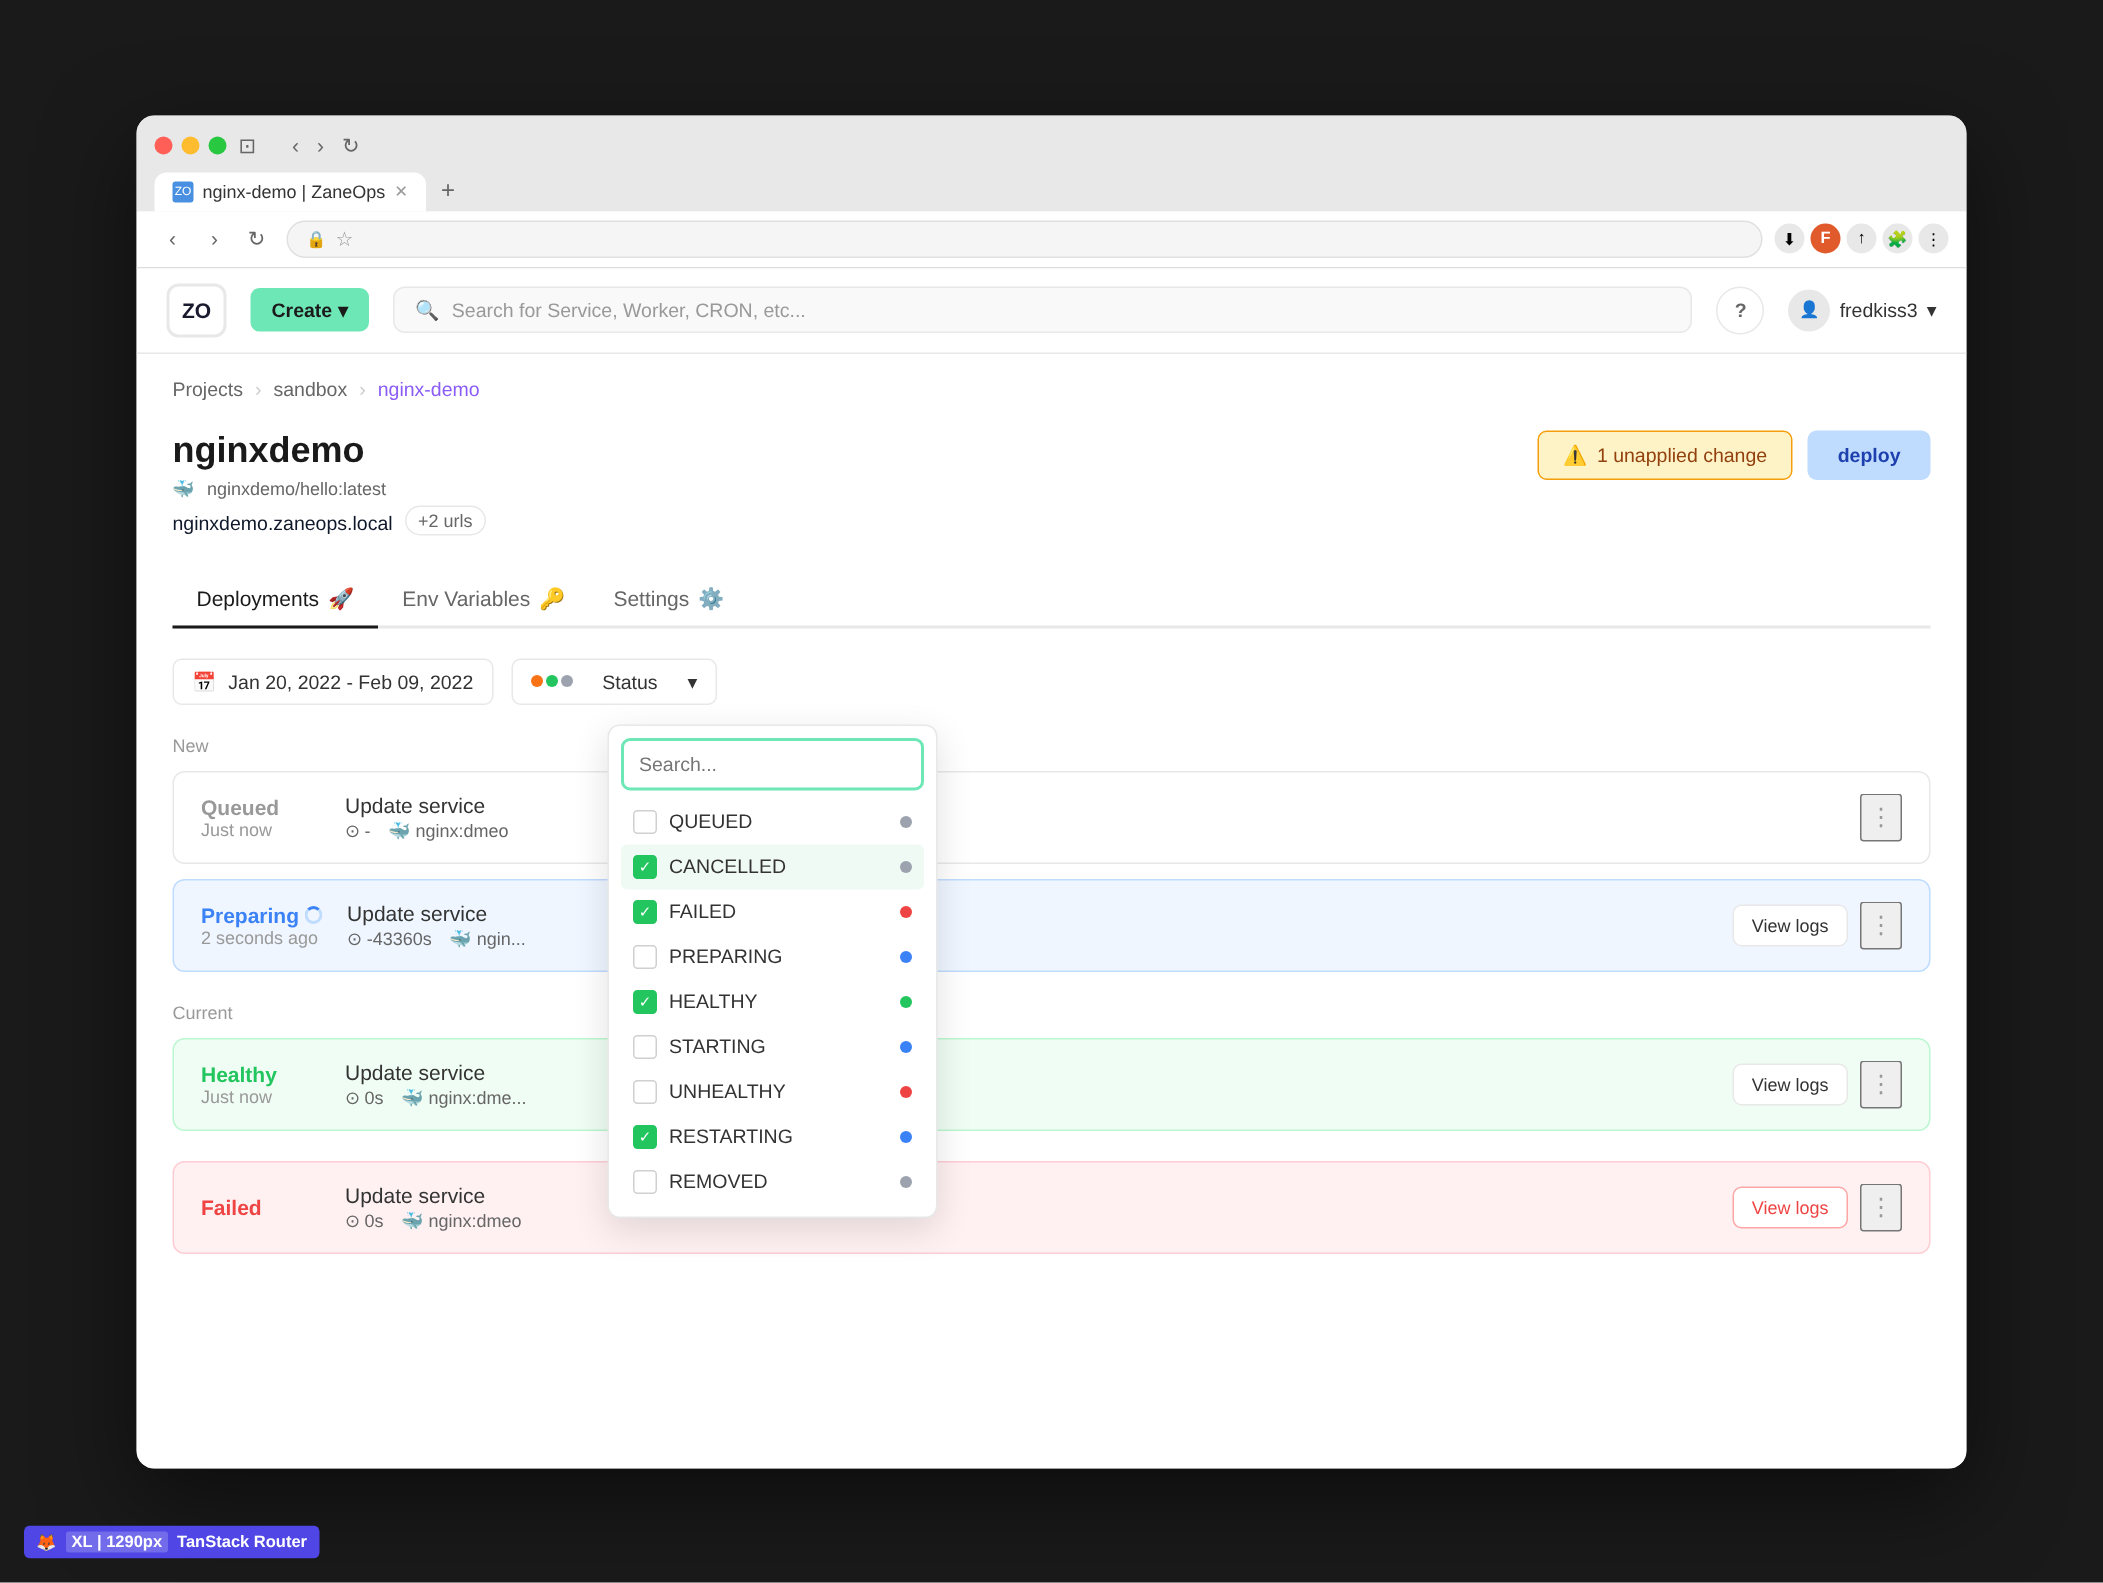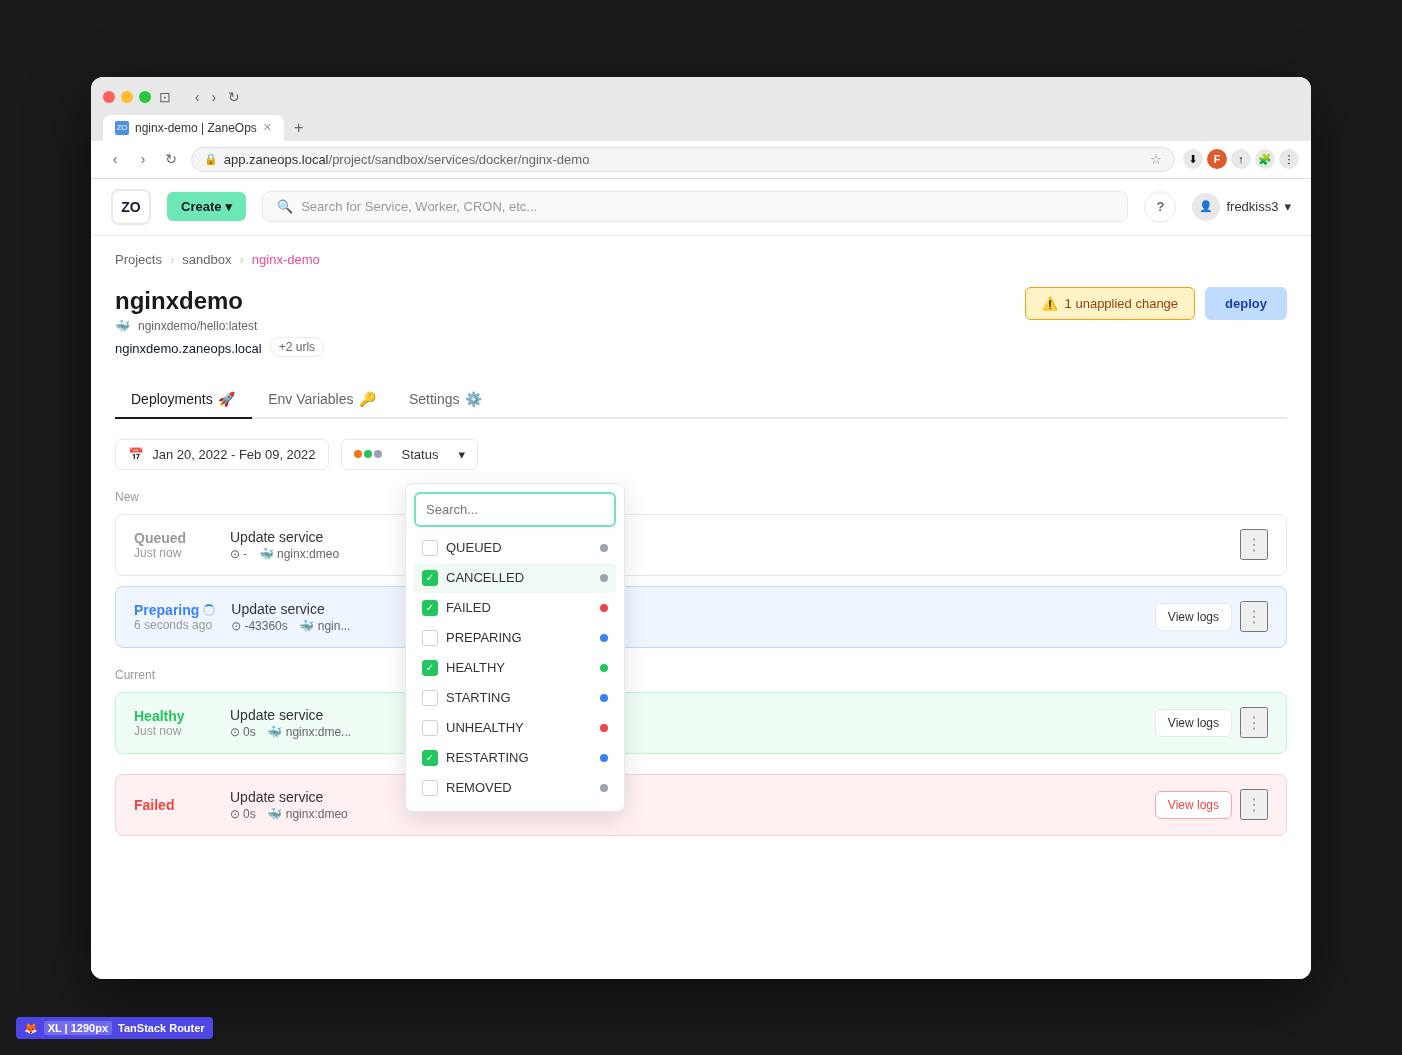--- a/index.html
+++ b/index.html
@@ -172,21 +172,21 @@
     .breadcrumb {
       display: flex;
       align-items: center;
       gap: 8px;
       font-size: 13px;
       color: #666;
       margin-bottom: 20px;
     }
     .breadcrumb-sep { color: #ccc; }
     .breadcrumb-link { color: #666; text-decoration: none; }
-    .breadcrumb-current { color: #ec4899; font-weight: 500; }
+    .breadcrumb-current { color: #8b5cf6; font-weight: 500; }
 
     
     .service-header {
       display: flex;
       align-items: flex-start;
       justify-content: space-between;
       margin-bottom: 24px;
     }
     .service-title h1 { font-size: 24px; font-weight: 700; color: #1a1a1a; margin-bottom: 4px; }
     .service-meta { display: flex; align-items: center; gap: 8px; font-size: 12px; color: #666; }
@@ -442,23 +442,20 @@
   </div>
 
   <div class="address-bar-row">
     <div class="address-nav">
       <button class="addr-btn">‹</button>
       <button class="addr-btn">›</button>
       <button class="addr-btn">↻</button>
     </div>
     <div class="address-field">
       <span class="lock-icon">🔒</span>
-      <span class="addr-text">
-        <span class="addr-highlight">app.zaneops.local</span><span class="addr-path">/project/sandbox/services/docker/nginx-demo</span>
-      </span>
       <button class="star-btn">☆</button>
     </div>
     <div class="toolbar-icons">
       <div class="toolbar-icon" style="background:#e8e8e8;">⬇</div>
       <div class="toolbar-icon" style="background:#e05a2b; color:white; font-weight:bold;">F</div>
       <div class="toolbar-icon" style="background:#e8e8e8;">↑</div>
       <div class="toolbar-icon" style="background:#e8e8e8;">🧩</div>
       <div class="toolbar-icon" style="background:#e8e8e8;">⋮</div>
     </div>
   </div>
@@ -631,21 +628,21 @@
             <button class="dep-more">⋮</button>
           </div>
         </div>
 
         <div class="deployment-card preparing">
           <div class="dep-status">
             <div class="dep-status-label preparing">
               <span>Preparing</span>
               <div class="spinner"></div>
             </div>
-            <div class="dep-time">6 seconds ago</div>
+            <div class="dep-time">2 seconds ago</div>
           </div>
           <div class="dep-info">
             <div class="dep-action">Update service</div>
             <div class="dep-meta">
               <span class="dep-meta-item">
                 <span>⊙</span>
                 <span>-43360s</span>
               </span>
               <span class="dep-meta-item">
                 <span>🐳</span>

